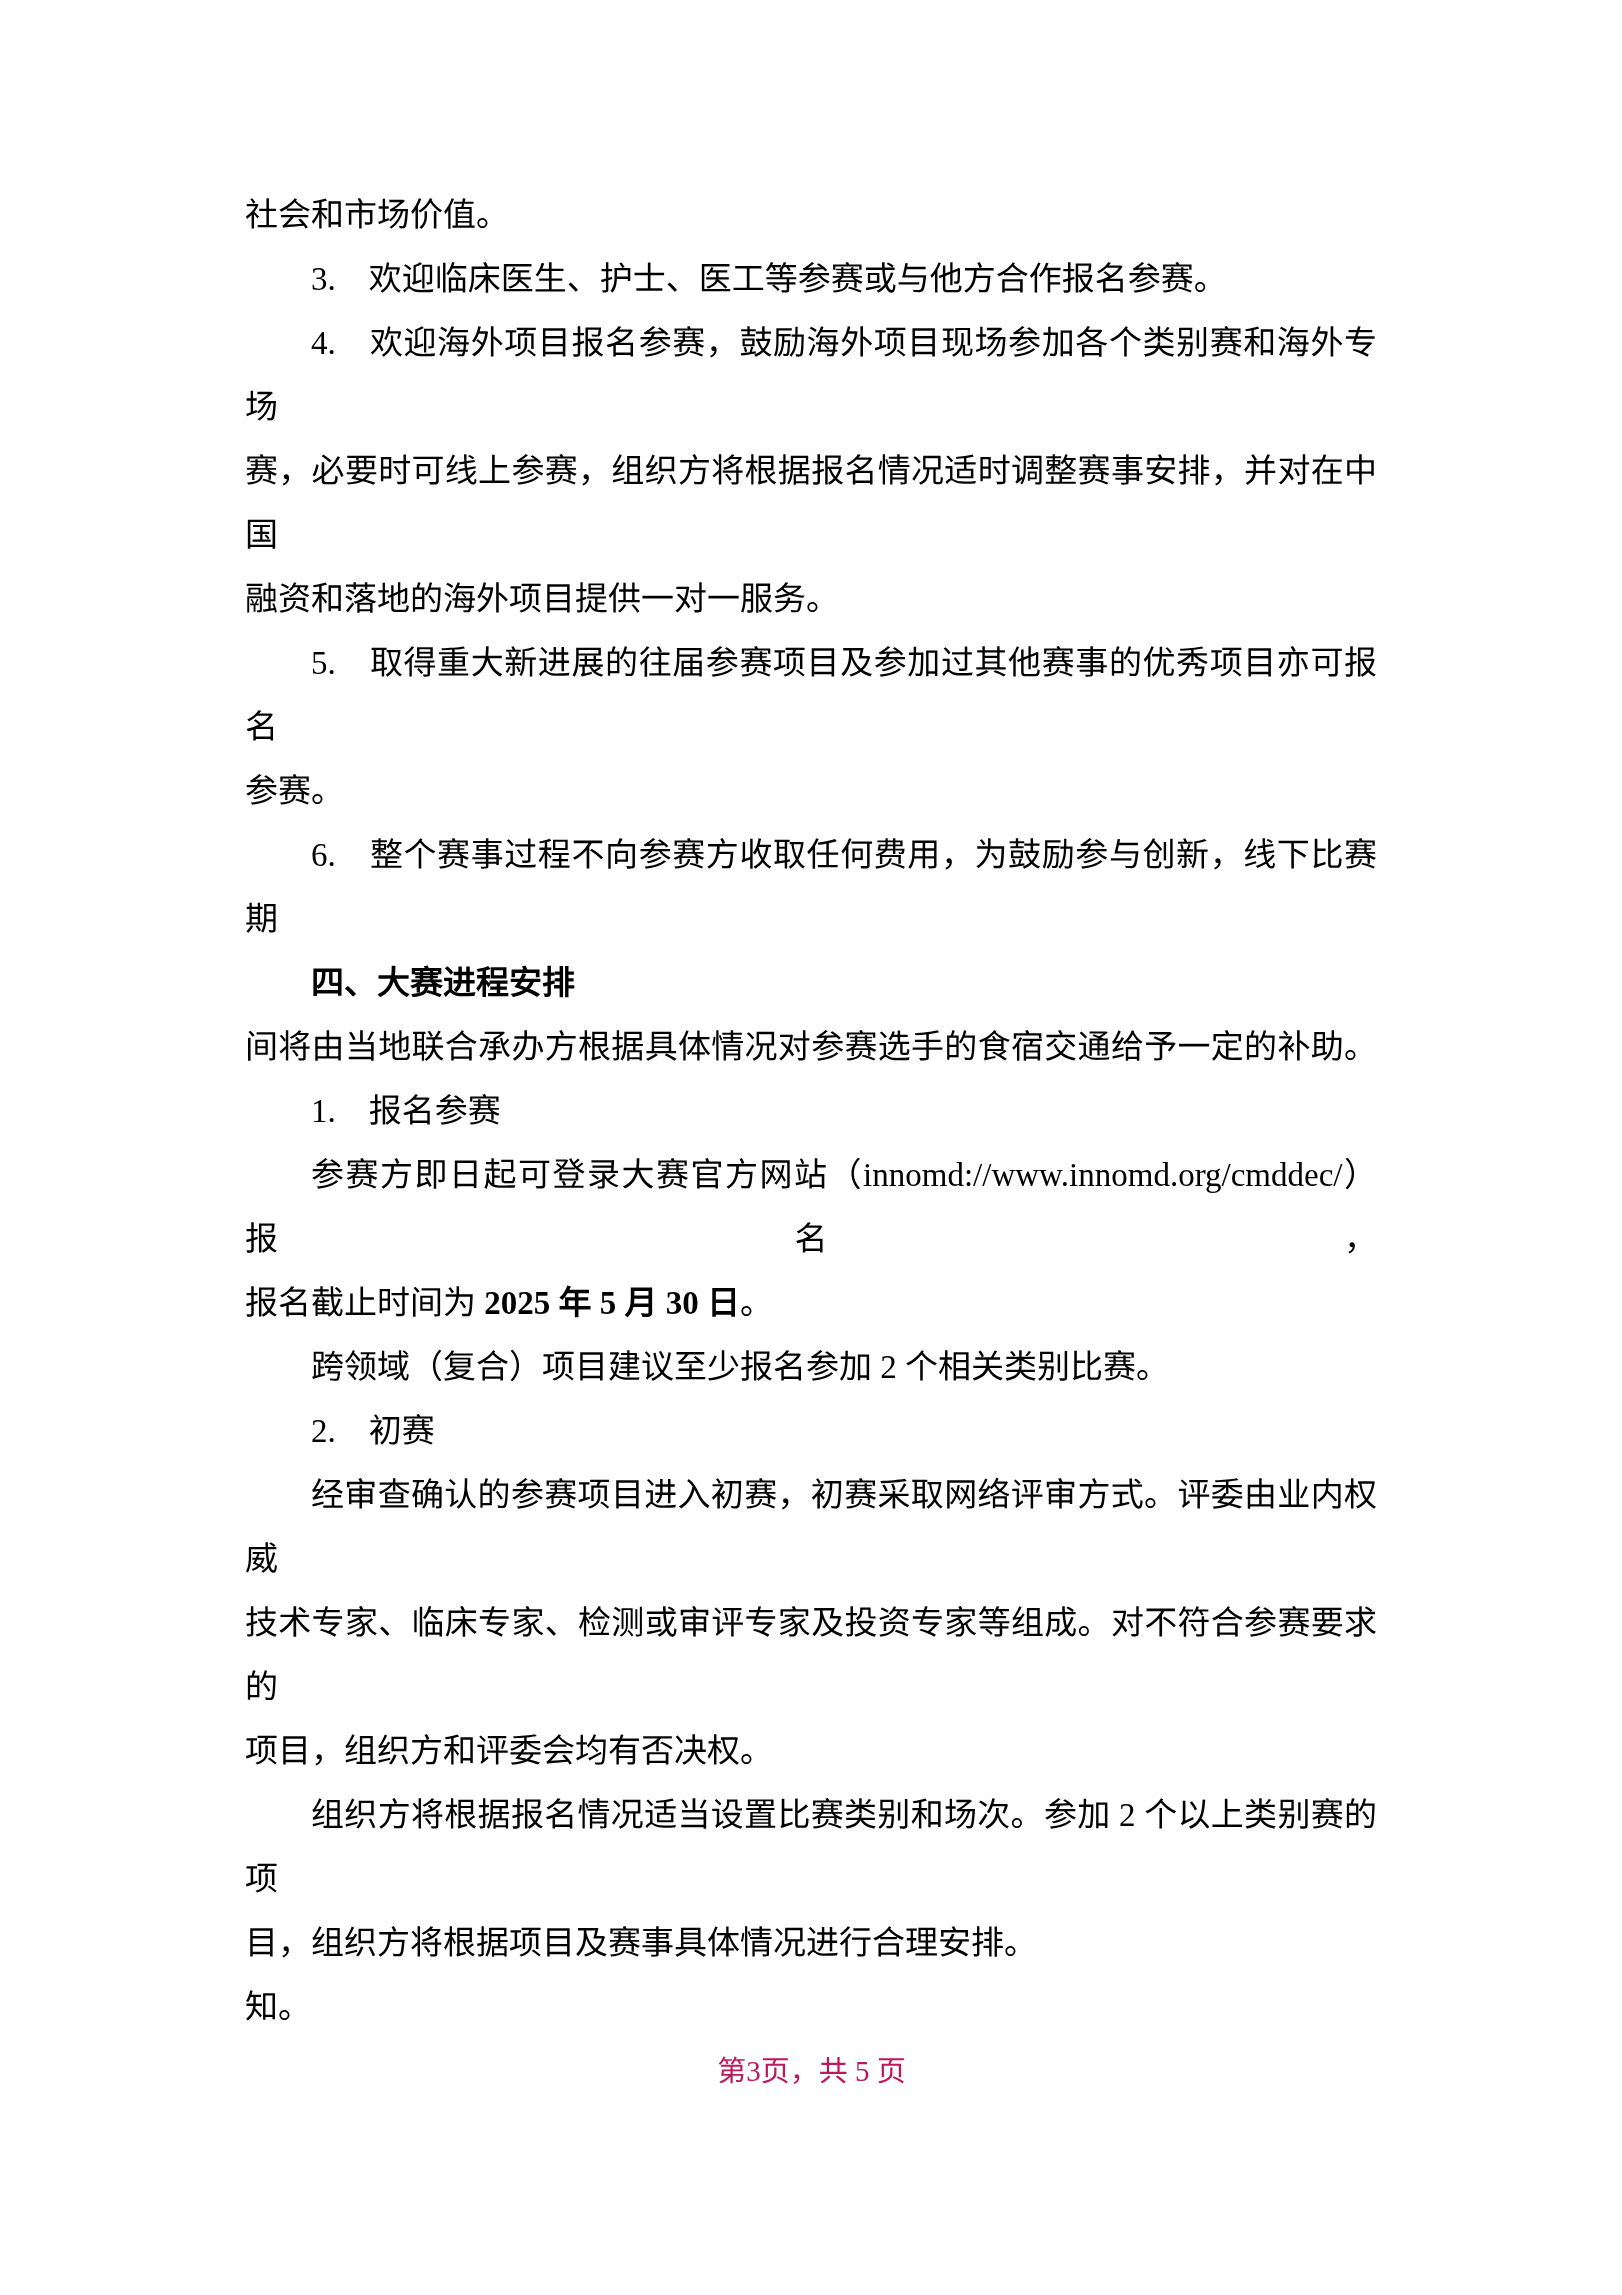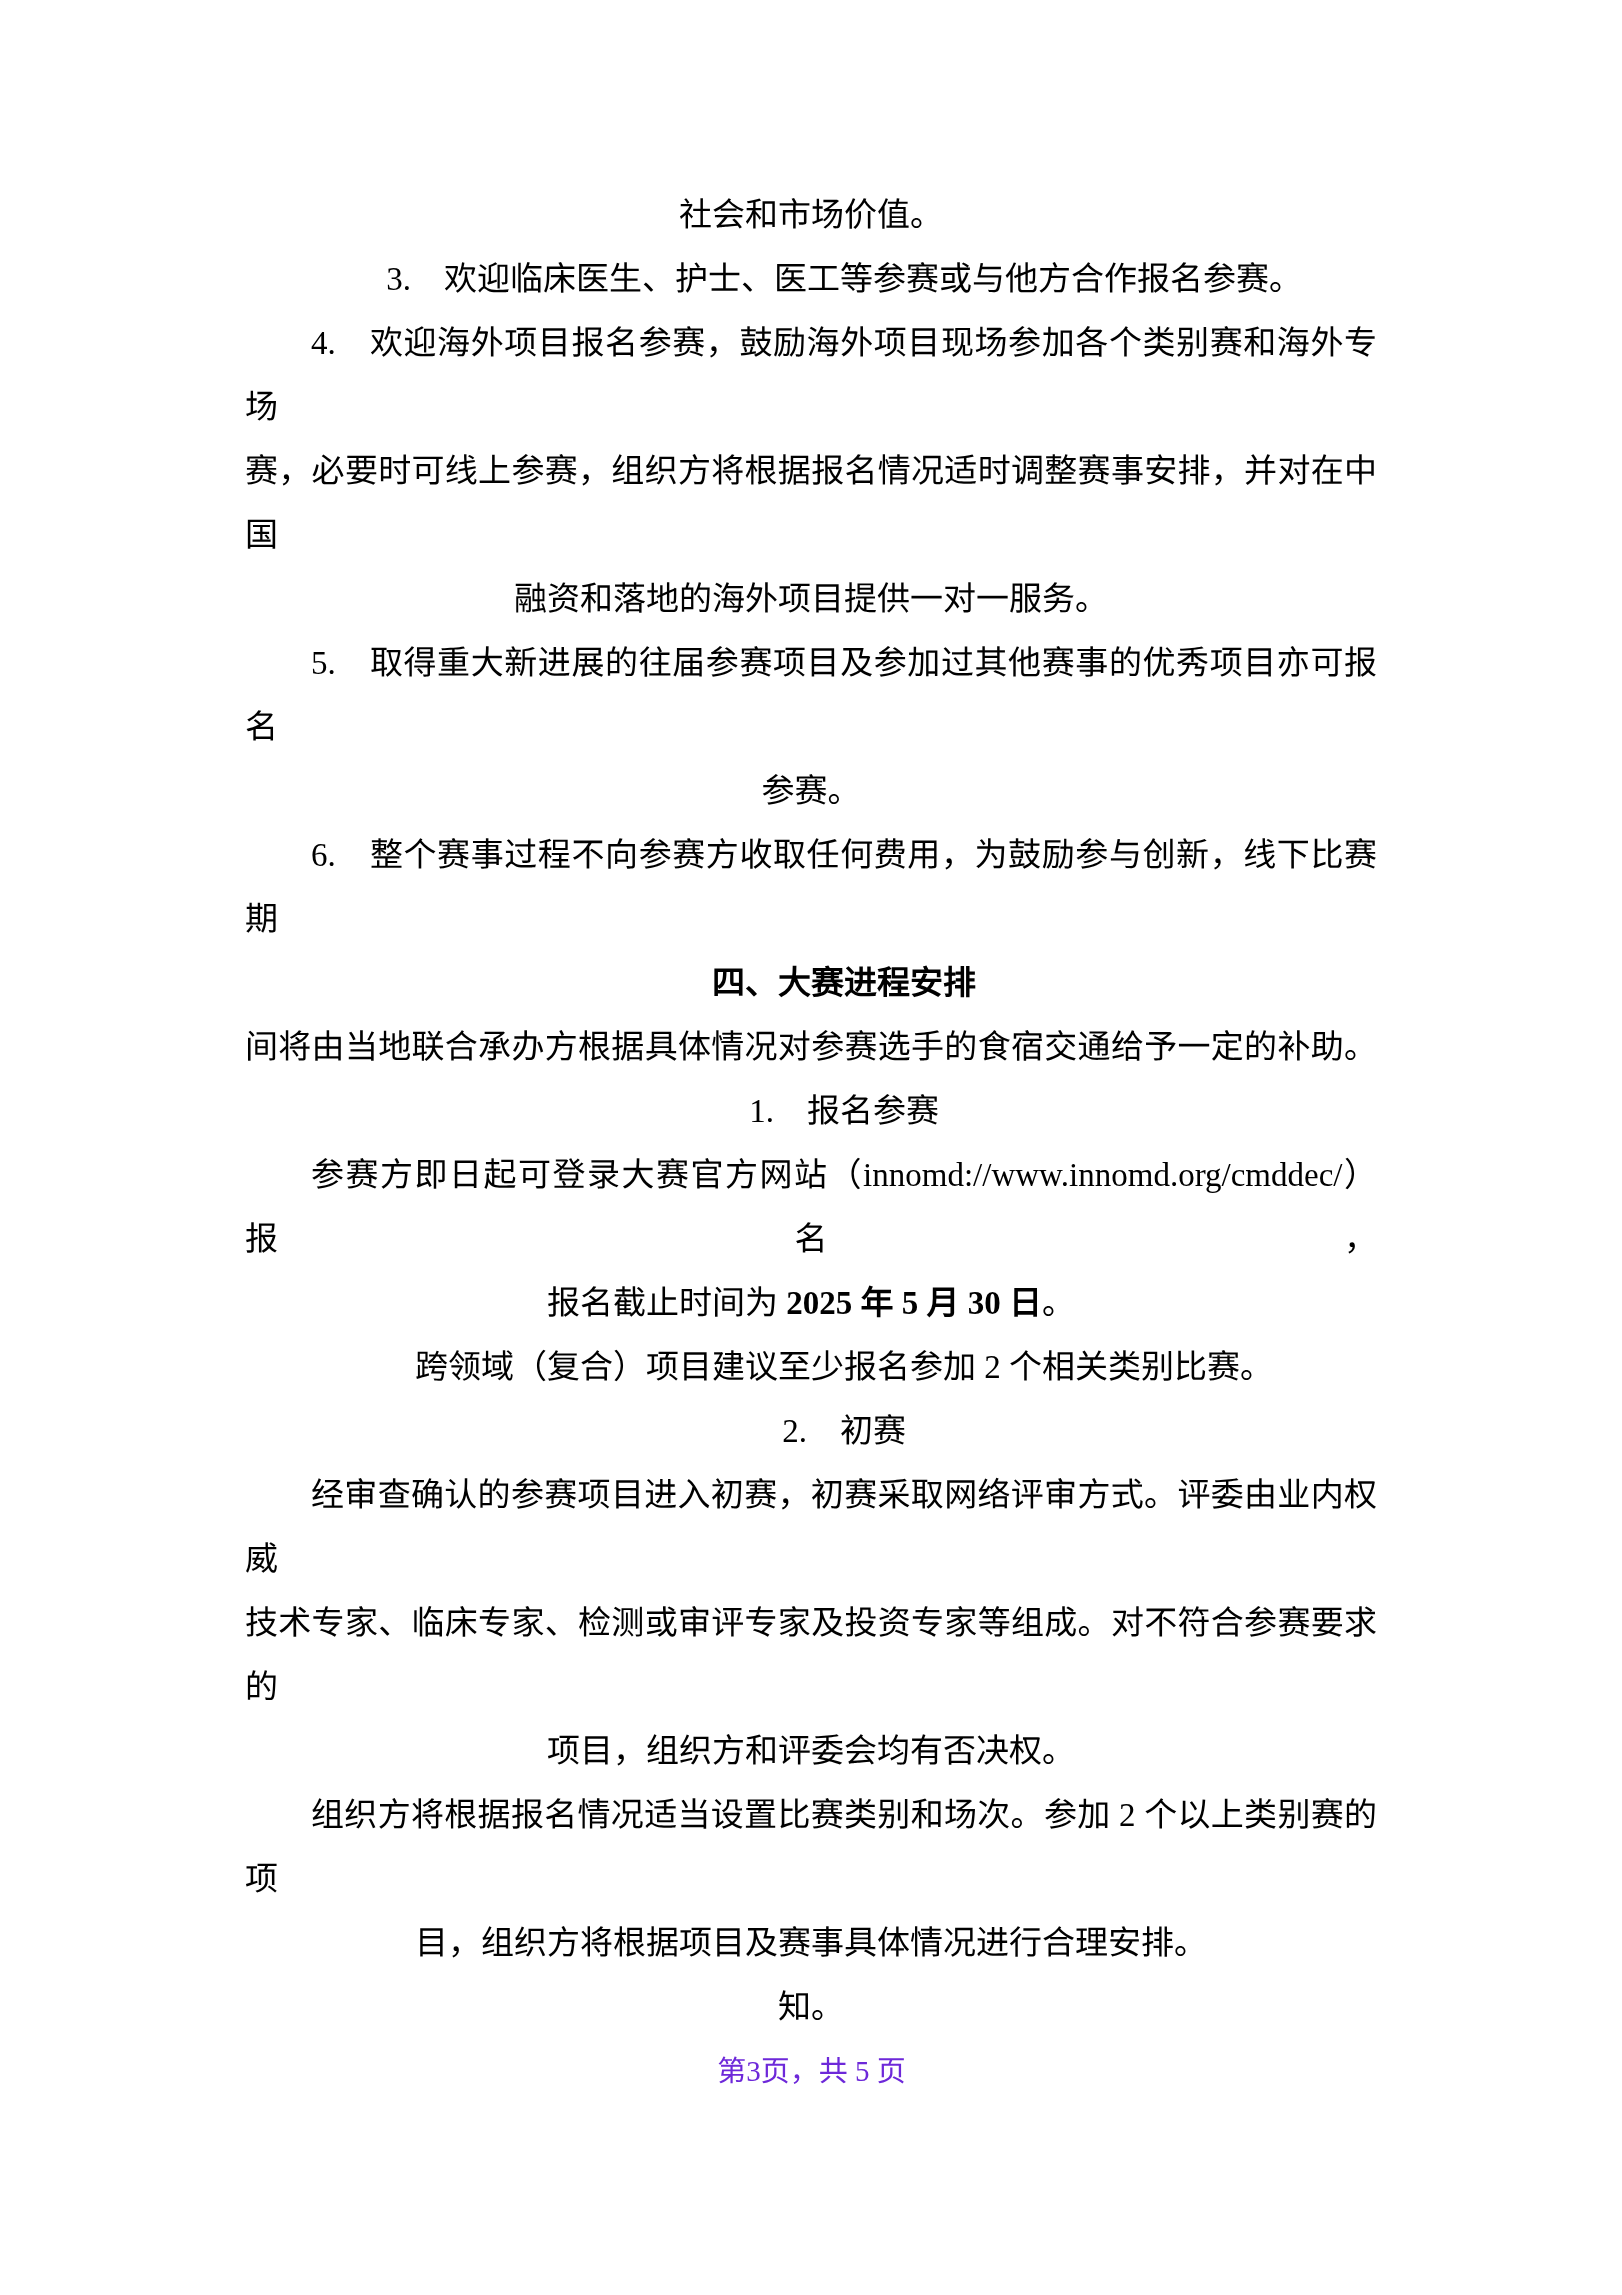--- a/index.html
+++ b/index.html
@@ -20,21 +20,21 @@
     top: 183px;
     width: 1132px;
   }
   .line {
     font-family: "Liberation Serif", "DejaVu Serif", serif;
     font-size: 33px;
     line-height: 64px;
     color: #000000;
     white-space: pre-wrap;
     word-break: break-all;
-    text-align: center;
+    text-align: left;
   }
   .line.indent-2 {
     text-indent: 2em;
   }
   .line.justify {
     text-align: justify;
     text-align-last: justify;
   }
   .line.heading {
     font-family: "Liberation Sans", "DejaVu Sans", sans-serif;
@@ -45,21 +45,21 @@
   }
   .footer {
     position: absolute;
     top: 2053px;
     left: 0;
     width: 100%;
     text-align: center;
     font-family: "Liberation Serif", "DejaVu Serif", serif;
     font-size: 29px;
     line-height: 37px;
-    color: #6d28d9;
+    color: #be185d;
   }
 </style>
 </head>
 <body>
 
 <div class="page">
   <div class="content">
       <div class="line"><span>社会和市场价值。</span></div>
       <div class="line indent-2"><span>3.　欢迎临床医生、护士、医工等参赛或与他方合作报名参赛。</span></div>
       <div class="line justify indent-2"><span>4.　欢迎海外项目报名参赛，鼓励海外项目现场参加各个类别赛和海外专场</span></div>

